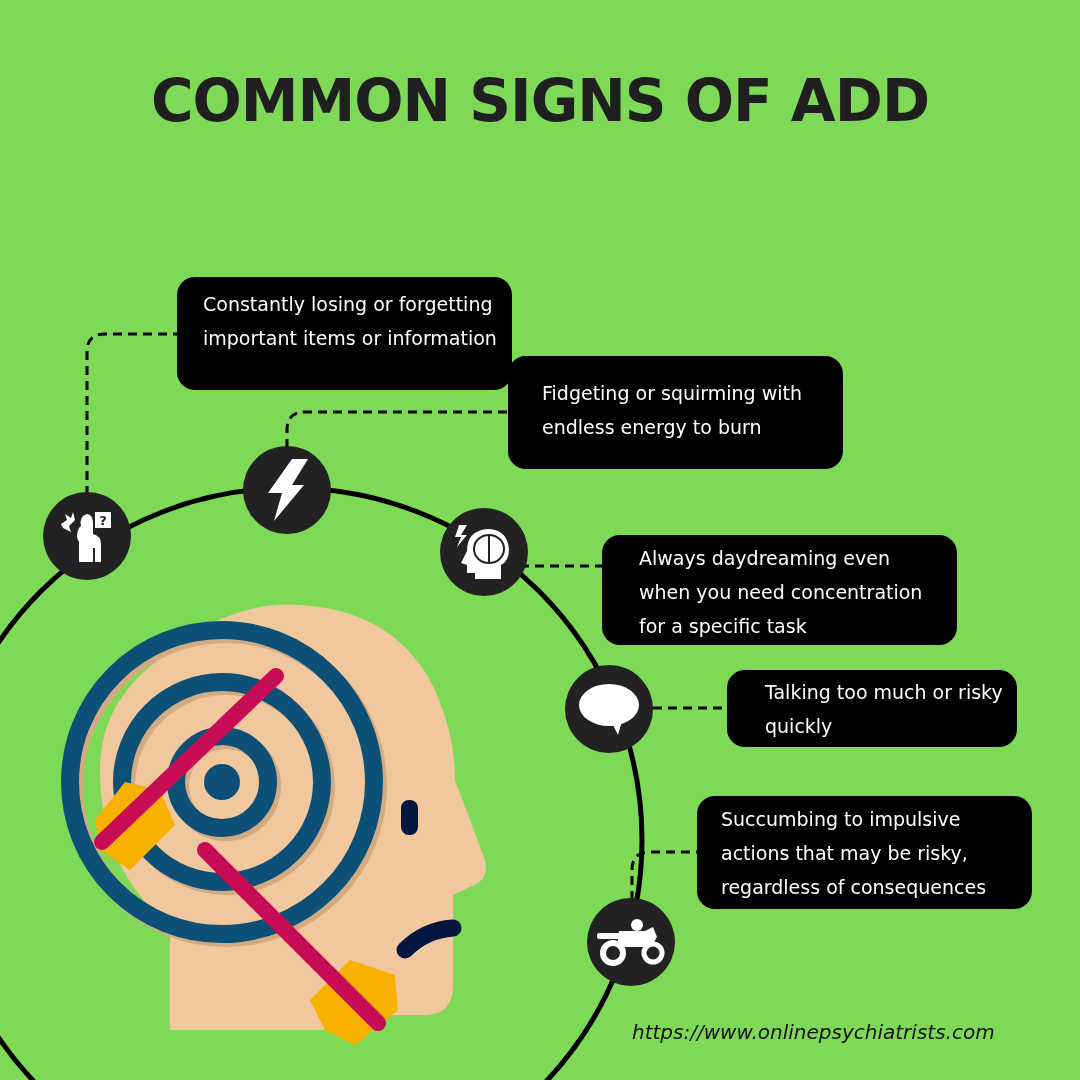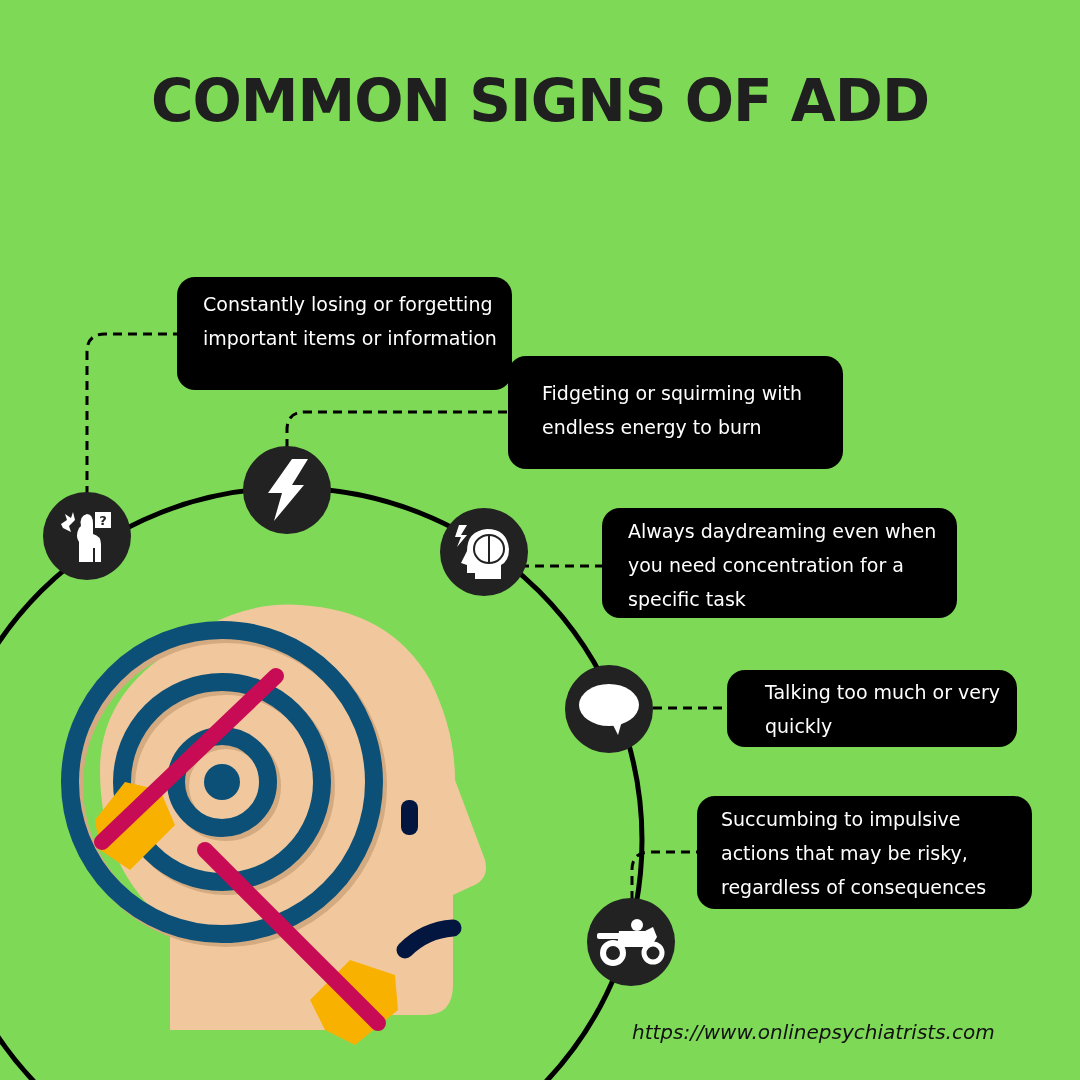--- a/index.html
+++ b/index.html
@@ -91,23 +91,23 @@
     <circle cx="58" cy="36" r="9" fill="none" stroke="#fff" stroke-width="5"></circle>
   </svg>
 </div>
 
 <div class="box" style="left:177px;top:277px;width:335px;height:113px;padding:10px 12px 0 26px;">
   <span>Constantly losing or forgetting important items or information</span>
 </div>
 <div class="box" style="left:508px;top:356px;width:335px;height:113px;padding:20px 12px 0 34px;">
   <span>Fidgeting or squirming with endless energy to burn</span>
 </div>
-<div class="box" style="left:602px;top:508px;width:355px;height:110px;padding:6px 12px 0 26px;">
+<div class="box" style="left:602px;top:535px;width:355px;height:110px;padding:6px 12px 0 37px;">
   <span>Always daydreaming even when you need concentration for a specific task</span>
 </div>
 <div class="box" style="left:727px;top:670px;width:290px;height:77px;padding:5px 12px 0 38px;">
-  <span>Talking too much or very quickly</span>
+  <span>Talking too much or risky quickly</span>
 </div>
 <div class="box" style="left:697px;top:796px;width:335px;height:113px;padding:6px 10px 0 24px;">
   <span>Succumbing to impulsive actions that may be risky, regardless of consequences</span>
 </div>
 
 <div class="url">https://www.onlinepsychiatrists.com</div>
 
 </body></html>

